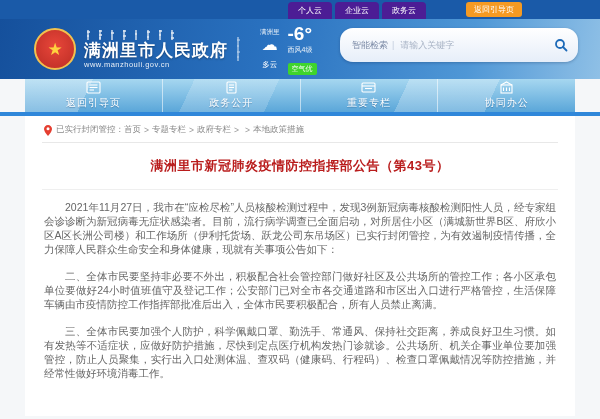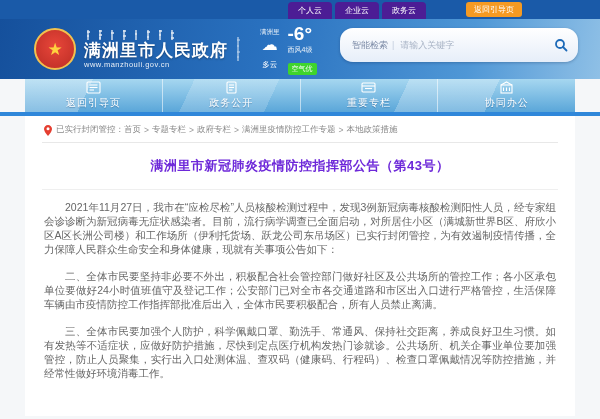--- a/index.html
+++ b/index.html
@@ -107,21 +107,21 @@
     width:550px; margin:0 auto; background:#fff; height:300px; padding:0 17px;
   }
   .breadcrumb {
     display:flex; align-items:center; padding:8px 2px 6px;
     border-bottom:1px solid #e8e8e8; font-size:8.5px; color:#8a8a8a;
   }
   .pin { width:8px; height:11px; margin-right:4px; flex:0 0 auto; }
   .crumb-link { color:#8a8a8a; cursor:pointer; text-decoration:none; }
   .crumb-sep { margin:0 3px; color:#9a9a9a; }
   .article-title {
-    text-align:center; font-size:13px; font-weight:bold; color:#6d28d9;
+    text-align:center; font-size:13px; font-weight:bold; color:#b91c1c;
     margin-top:14px; letter-spacing:.5px;
   }
   .title-divider { border:none; border-top:1px solid #efefef; margin:14px 0 4px; }
   .article-body { padding:6px 2px 0; }
   .article-body p {
     font-size:10.5px; color:#666; line-height:14px;
     text-indent:2em; text-align:justify; margin-bottom:13px;
   }
 </style>
 </head>
@@ -245,21 +245,20 @@
       <path d="M4 0 C1.8 0 0 1.8 0 4 C0 6.8 4 11 4 11 C4 11 8 6.8 8 4 C8 1.8 6.2 0 4 0 Z" fill="#e53e30"></path>
       <circle cx="4" cy="3.8" r="1.5" fill="#fff"></circle>
     </svg>
     <span>已实行封闭管控：</span>
     <a class="crumb-link">首页</a>
     <span class="crumb-sep">&gt;</span>
     <a class="crumb-link">专题专栏</a>
     <span class="crumb-sep">&gt;</span>
     <a class="crumb-link">政府专栏</a>
     <span class="crumb-sep">&gt;</span>
-    <a class="crumb-link">满洲里疫情防控工作专题</a>
     <span class="crumb-sep">&gt;</span>
     <a class="crumb-link">本地政策措施</a>
   </div>
 
   <h1 class="article-title">满洲里市新冠肺炎疫情防控指挥部公告（第43号）</h1>
   <hr class="title-divider">
 
   <div class="article-body">
     <p>2021年11月27日，我市在“应检尽检”人员核酸检测过程中，发现3例新冠病毒核酸检测阳性人员，经专家组会诊诊断为新冠病毒无症状感染者。目前，流行病学调查已全面启动，对所居住小区（满城新世界B区、府欣小区A区长洲公司楼）和工作场所（伊利托货场、跃龙公司东吊场区）已实行封闭管控，为有效遏制疫情传播，全力保障人民群众生命安全和身体健康，现就有关事项公告如下：</p>
     <p>二、全体市民要坚持非必要不外出，积极配合社会管控部门做好社区及公共场所的管控工作；各小区承包单位要做好24小时值班值守及登记工作；公安部门已对全市各交通道路和市区出入口进行严格管控，生活保障车辆由市疫情防控工作指挥部批准后出入，全体市民要积极配合，所有人员禁止离满。</p>

